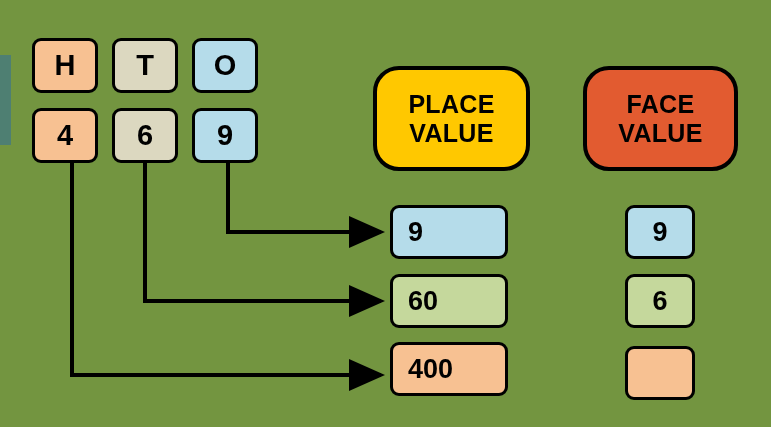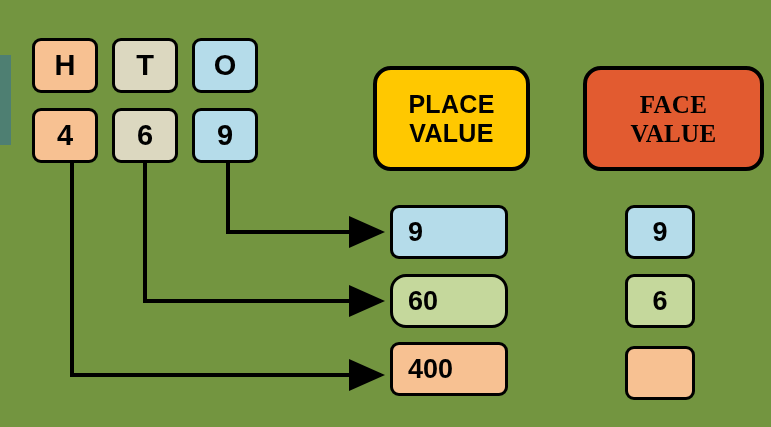--- a/index.html
+++ b/index.html
@@ -45,43 +45,42 @@
   .hto-digit {
     width: 66px;
     height: 55px;
     font-size: 29px;
     font-weight: 700;
   }
   
   .header-box {
     height: 105px;
     border-width: 4px;
-    border-radius: 18px;
+    border-radius: 26px;
     flex-direction: column;
     font-size: 25px;
     font-weight: 700;
     letter-spacing: 0.3px;
     text-align: right;
   }
   .header-box .ln {
     display: block;
     padding: 2px 0;
   }
   #place-value-header {
     left: 373px;
     top: 66px;
     width: 157px;
     background: #FFC800;
   }
   #face-value-header {
     left: 583px;
     top: 66px;
-    width: 181px;
+    width: 155px;
     background: #E25B30;
-    font-family: Liberation Serif, serif;
   }
   
   .pv-box {
     left: 390px;
     width: 118px;
     height: 54px;
     font-size: 27px;
     font-weight: 700;
     justify-content: flex-start;
     padding-left: 15px;
@@ -135,21 +134,21 @@
     <span class="ln">VALUE</span>
   </div>
   <div class="cell header-box" id="face-value-header">
     <span class="ln">FACE</span>
     <span class="ln">VALUE</span>
   </div>
 
   <div class="cell pv-box" id="pv-0" style="top: 205px; background: rgb(181, 220, 234);">
     <span>9</span>
   </div>
-  <div class="cell pv-box" id="pv-1" style="top: 274px; background: rgb(197, 216, 156); border-radius: 16px;">
+  <div class="cell pv-box" id="pv-1" style="top: 274px; background: rgb(197, 216, 156);">
     <span>60</span>
   </div>
   <div class="cell pv-box" id="pv-2" style="top: 342px; background: rgb(247, 193, 146);">
     <span>400</span>
   </div>
 
   <div class="cell fv-box" id="fv-0" style="top: 205px; background: rgb(181, 220, 234);">
     <span>9</span>
   </div>
   <div class="cell fv-box" id="fv-1" style="top: 274px; background: rgb(197, 216, 156);">

